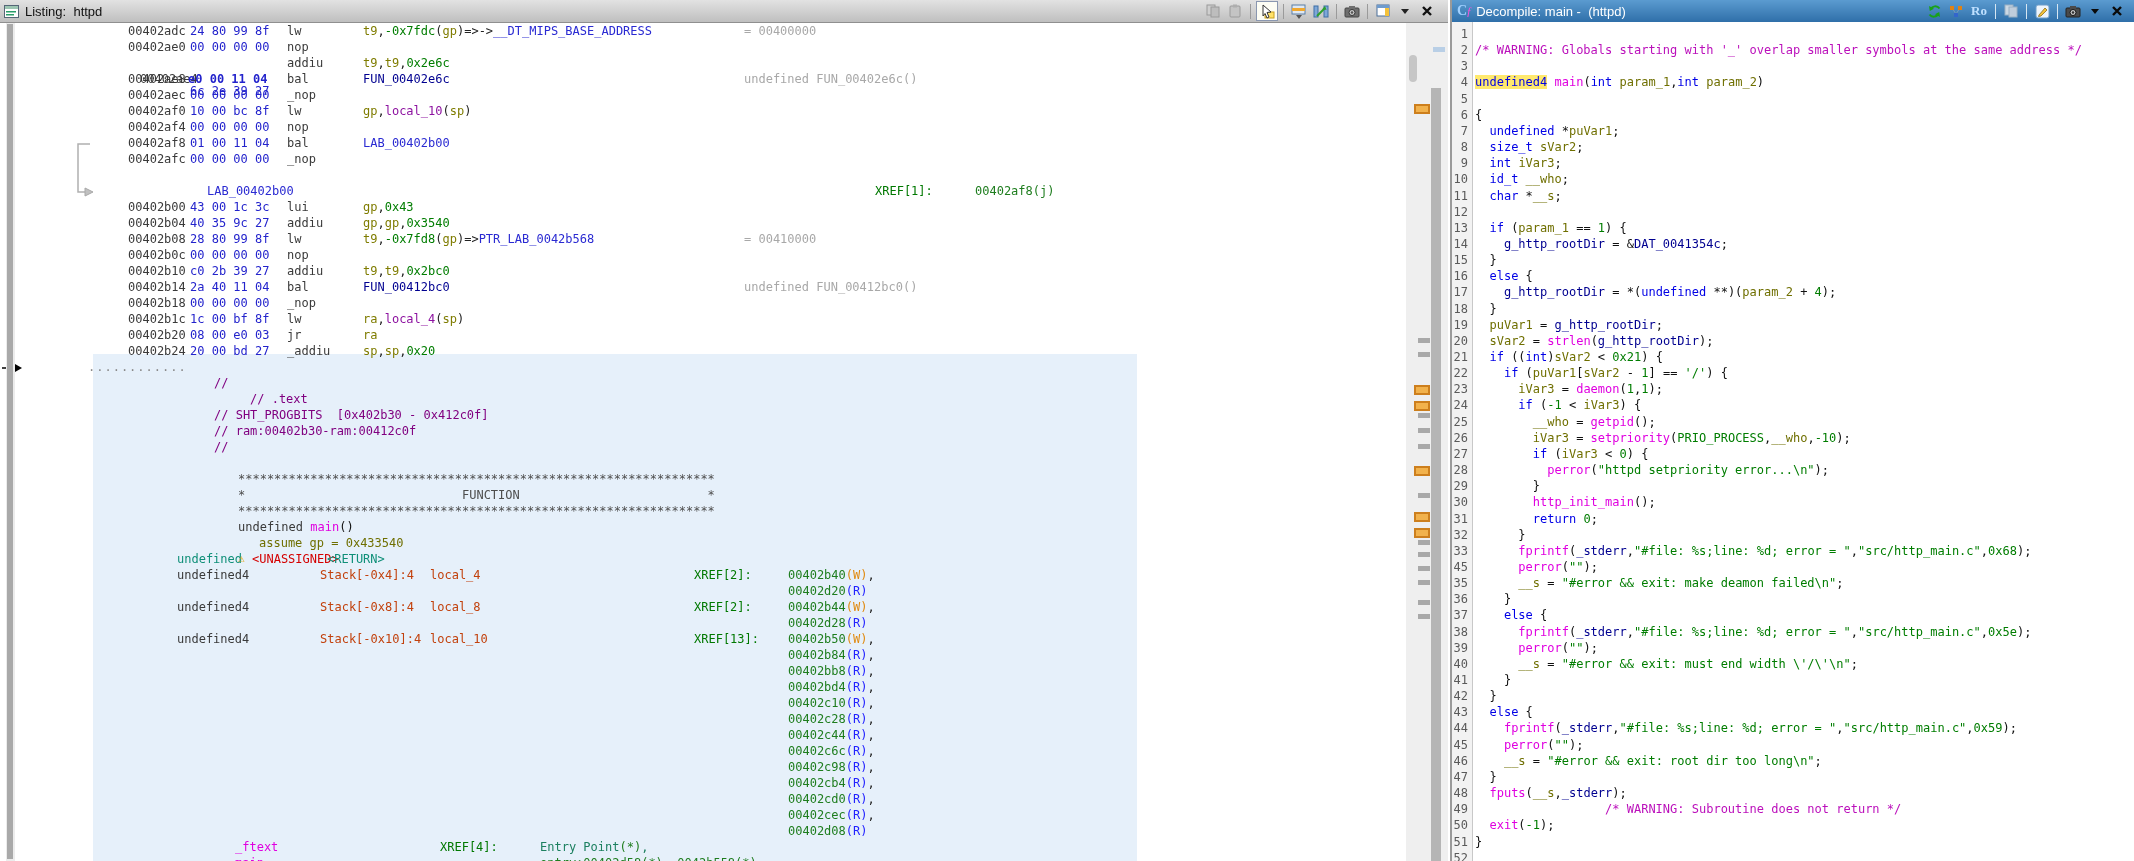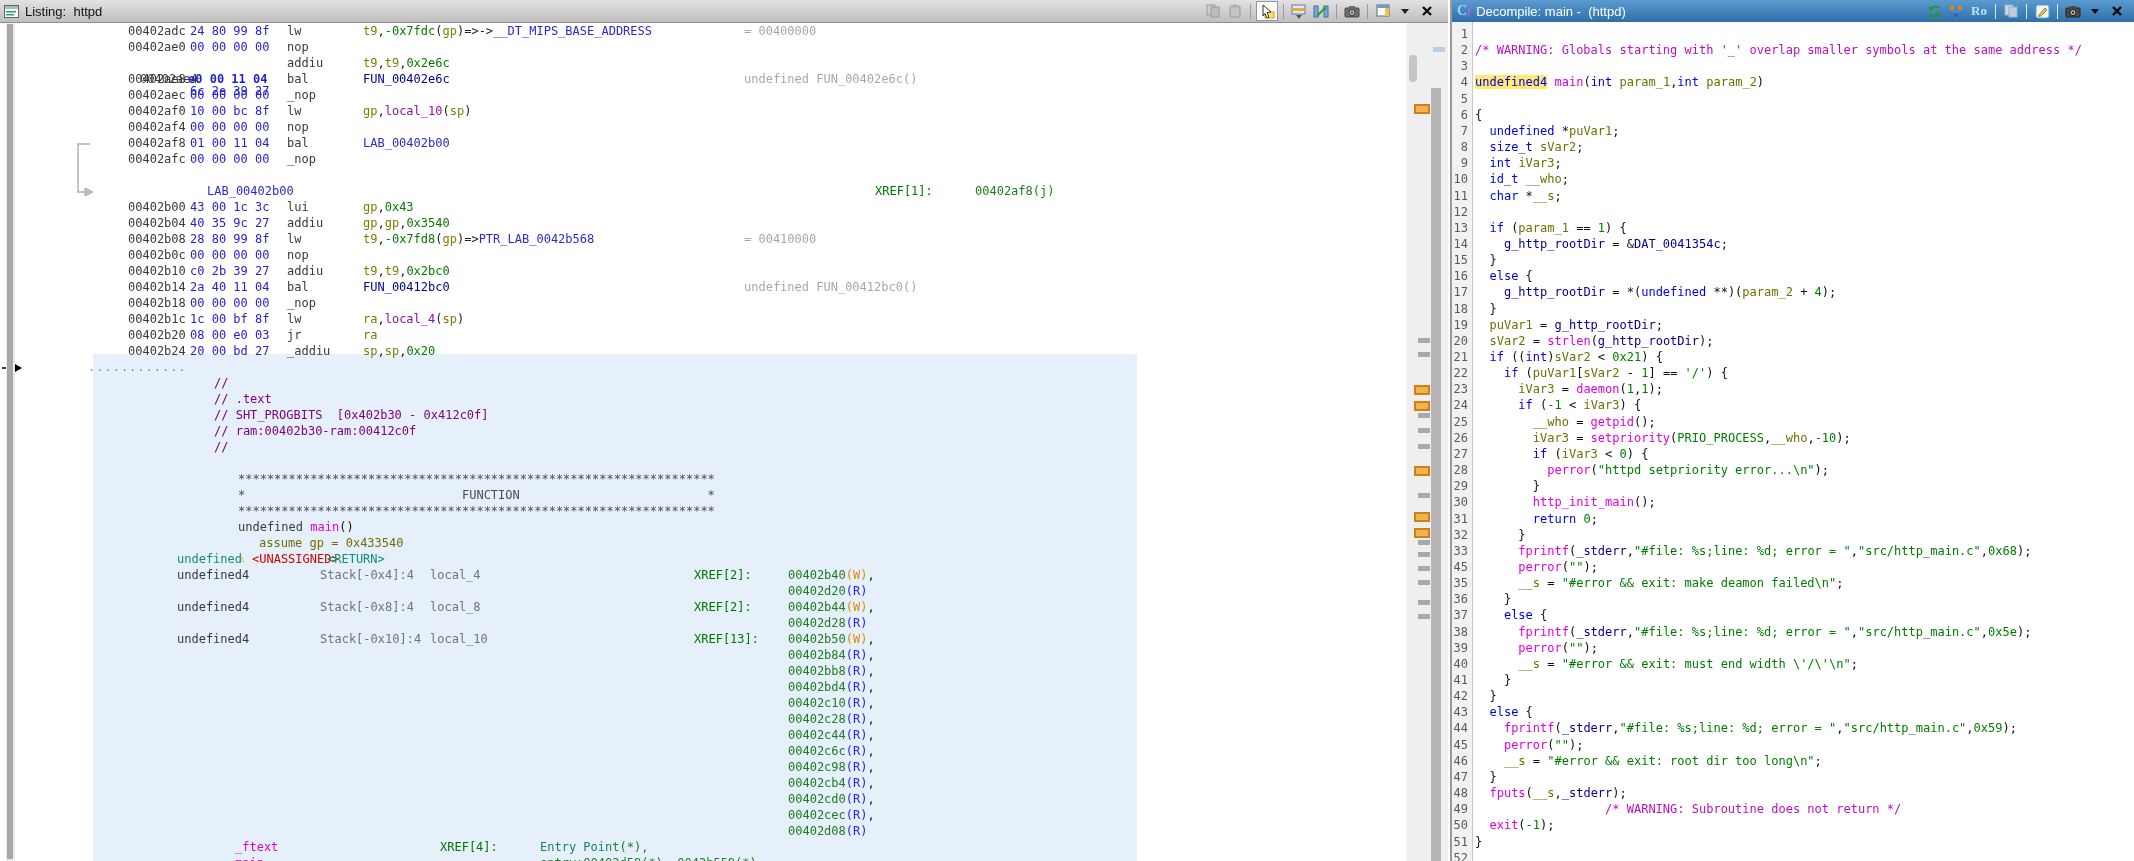--- a/index.html
+++ b/index.html
@@ -21,21 +21,21 @@
   
   #listing{position:absolute;left:0;top:0;width:1406px;height:861px;}
   #sel-rect{position:absolute;left:93px;top:354px;width:1044px;height:507px;background:#e6f0fa;}
   .lrow{position:absolute;left:0;height:16px;width:1406px;}
   .seg{position:absolute;top:0;white-space:pre;}
   .ad{color:#3a3a3a}.by{color:#2323cc}.mn{color:#3a3a3a}.ec{color:#a8a8a8}
   .nu{color:#007d00}.rg{color:#7f7c00}.lc{color:#8d12a0}.lb{color:#2a2ad2}.fu{color:#000090}
   .lbl{color:#2a2ad2}.xl{color:#007800}.xa{color:#1e7d1e}.xw{color:#e08a10}.xr{color:#2222ff}.xe{color:#1d8060}
   .dots{color:#8a8a8a;letter-spacing:1px}.pc{color:#800080}.ast{color:#4d4d4d}
   .asm{color:#6f6f00}.ret{color:#0f8f78}.una{color:#d40000}.warn{color:#e0a000;font-size:11px}
-  .vt{color:#3a3a3a}.vs{color:#737373}.fn2{color:#e000e0}.pl2{color:#101010}
+  .vt{color:#3a3a3a}.vs{color:#c2410c}.fn2{color:#e000e0}.pl2{color:#101010}
   #lscroll-track{position:absolute;left:6px;top:22px;width:9px;height:839px;background:#ececec;}
   #lscroll-thumb{position:absolute;left:7px;top:24px;width:6px;height:835px;background:#a9a9a9;}
   
   #marker-strip{position:absolute;left:1406px;top:22px;width:42px;height:839px;background:#efefef;}
   #marker-bar{position:absolute;left:25px;top:66px;width:10px;height:773px;background:#b5b5b5;}
   .tick{position:absolute;width:12px;height:5px;background:#a9a9a9;left:12px;}
   .omark{position:absolute;width:12px;height:6px;background:#f2b24c;border:2px solid #cd7f1d;left:8px;}
   #mthumb{position:absolute;left:3px;top:33px;width:8px;height:27px;background:#c6c6c6;border-radius:4px;}
   #btick{position:absolute;left:27px;top:25px;width:12px;height:5px;background:#b9cfe6;}
   
@@ -185,21 +185,21 @@
             <span class="seg by" style="left: 190px;">20 00 bd 27</span>
             <span class="seg mn" style="left: 287px;">_addiu</span>
             <span class="seg" style="left: 363px;"><span class="rg">sp</span>,<span class="rg">sp</span>,<span class="nu">0x20</span></span>
           </div>
           <div class="lrow" style="top: 360px;">
             <span class="seg dots" style="left: 88px;">............</span>
           </div>
           <div class="lrow" style="top: 376px;">
             <span class="seg pc" style="left: 214px;">//</span>
           </div>
-          <div class="lrow" style="top: 392px;">
+          <div class="lrow" style="top: 392px; margin-left: 36px;">
             <span class="seg pc" style="left: 214px;">// .text</span>
           </div>
           <div class="lrow" style="top: 408px;">
             <span class="seg pc" style="left: 214px;">// SHT_PROGBITS  [0x402b30 - 0x412c0f]</span>
           </div>
           <div class="lrow" style="top: 424px;">
             <span class="seg pc" style="left: 214px;">// ram:00402b30-ram:00412c0f</span>
           </div>
           <div class="lrow" style="top: 440px;">
             <span class="seg pc" style="left: 214px;">//</span>

